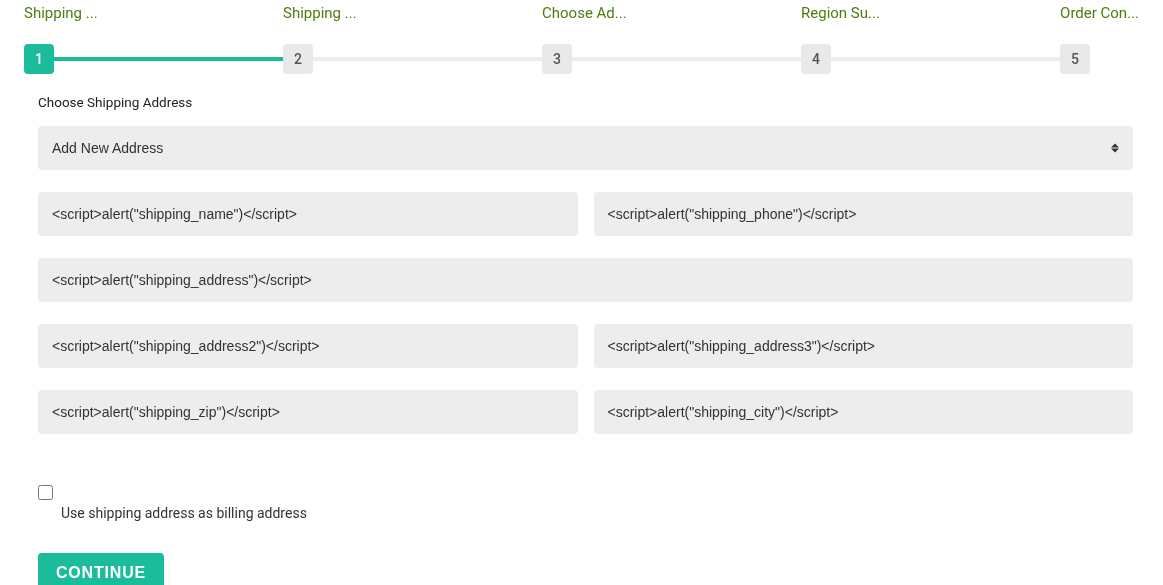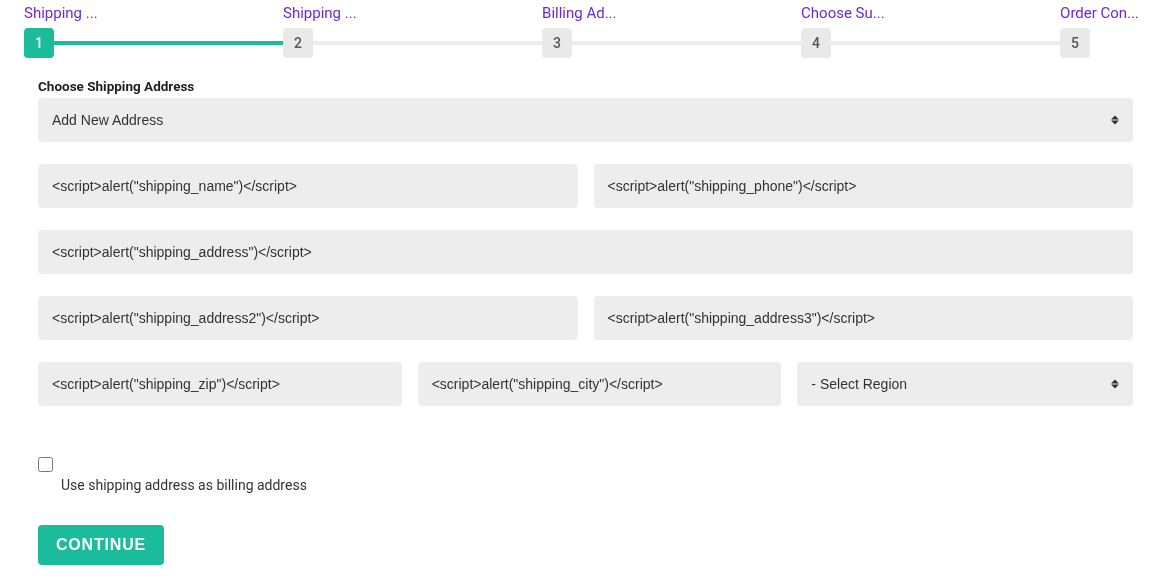--- a/index.html
+++ b/index.html
@@ -25,26 +25,26 @@
       display: flex;
       flex-direction: column;
       position: relative;
     }
     .step:last-child {
       flex: 0 0 auto;
       align-items: center;
     }
     .step-label {
       font-size: 15px;
-      color: #6d28d9;
+      color: #4d7c0f;
       white-space: nowrap;
       overflow: hidden;
       text-overflow: ellipsis;
       max-width: 92px;
-      margin-bottom: 6px;
+      margin-bottom: 22px;
     }
     .step-row {
       display: flex;
       align-items: center;
       width: 100%;
     }
     .step-box {
       width: 30px;
       height: 30px;
       border-radius: 4px;
@@ -68,24 +68,24 @@
       height: 4px;
       background: #ededed;
     }
     .step-line.active {
       background: #1abc9c;
     }
     .form-area {
       padding: 20px 30px 20px 38px;
     }
     .section-label {
-      font-weight: 700;
+      font-weight: 400;
       font-size: 13.5px;
       color: #222;
-      margin-bottom: 4px;
+      margin-bottom: 16px;
     }
     .select-wrapper {
       position: relative;
       width: 100%;
     }
     .select-field {
       width: 100%;
       background: #ededed;
       border: none;
       border-radius: 4px;
@@ -179,28 +179,28 @@
     </div>
   </div>
   <div class="step">
     <div class="step-label">Shipping ...</div>
     <div class="step-row">
       <div class="step-box inactive">2</div>
       <div class="step-line"></div>
     </div>
   </div>
   <div class="step">
-    <div class="step-label">Billing Ad...</div>
+    <div class="step-label">Choose Ad...</div>
     <div class="step-row">
       <div class="step-box inactive">3</div>
       <div class="step-line"></div>
     </div>
   </div>
   <div class="step">
-    <div class="step-label">Choose Su...</div>
+    <div class="step-label">Region Su...</div>
     <div class="step-row">
       <div class="step-box inactive">4</div>
       <div class="step-line"></div>
     </div>
   </div>
   <div class="step">
     <div class="step-label">Order Con...</div>
     <div class="step-row">
       <div class="step-box inactive">5</div>
     </div>
@@ -230,29 +230,20 @@
   </div>
 
   <div class="form-row">
     <input type="text" class="text-input" value="&lt;script&gt;alert(&quot;shipping_address2&quot;)&lt;/​script&gt;" style="">
     <input type="text" class="text-input" value="&lt;script&gt;alert(&quot;shipping_address3&quot;)&lt;/​script&gt;" style="">
   </div>
 
   <div class="form-row">
     <input type="text" class="text-input" value="&lt;script&gt;alert(&quot;shipping_zip&quot;)&lt;/​script&gt;" style="">
     <input type="text" class="text-input" value="&lt;script&gt;alert(&quot;shipping_city&quot;)&lt;/​script&gt;" style="">
-    <div class="select-wrapper">
-      <select class="select-field">
-        <option>- Select Region</option>
-      </select>
-      <div class="select-arrows">
-        <div class="arrow-up"></div>
-        <div class="arrow-down"></div>
-      </div>
-    </div>
   </div>
 
   <div class="checkbox-row">
     <input type="checkbox" id="use-billing" style="">
     <label for="use-billing">Use shipping address as billing address</label>
   </div>
 
   <button class="continue-btn">CONTINUE</button>
 </div>
 

